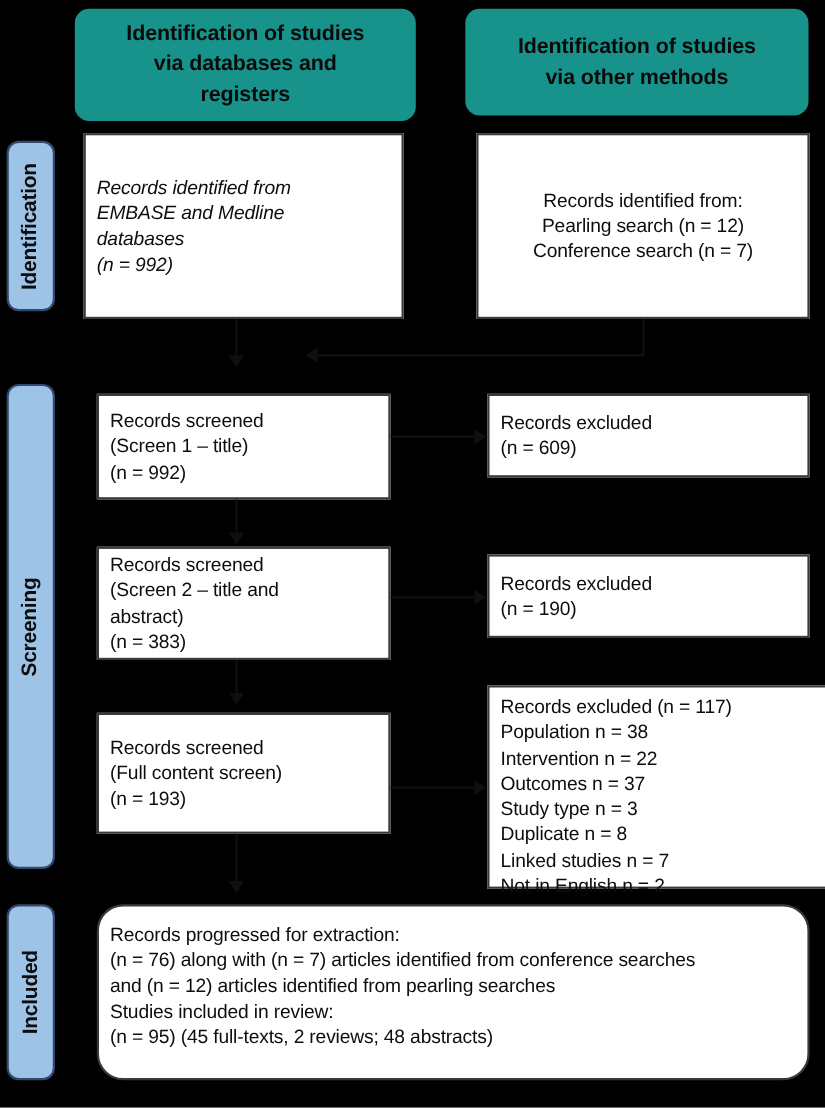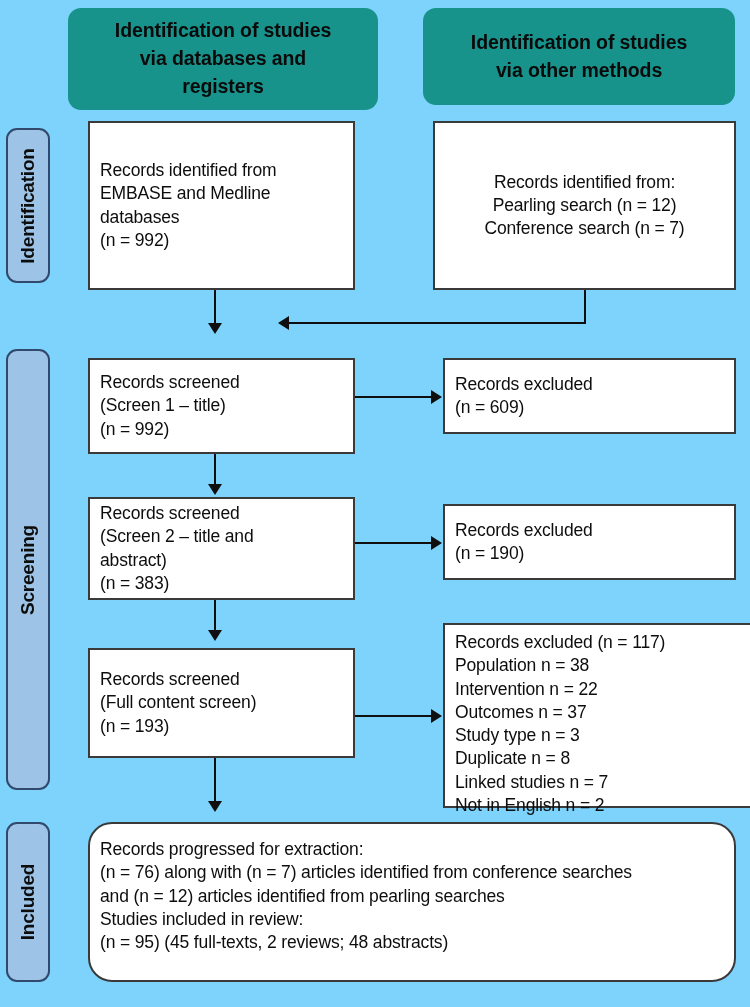--- a/index.html
+++ b/index.html
@@ -8,21 +8,21 @@
     background: #ffffff;
   }
   body {
     font-family: "Liberation Sans", sans-serif;
     color: #000000;
   }
   #diagram {
     position: relative;
     width: 750px;
     height: 1007px;
-    background: #7dd3fc;
+    background: #000000;
     overflow: hidden;
   }
   
   .phase-header {
     position: absolute;
     background: #17938c;
     border-radius: 13px;
     color: #0a0a0a;
     font-weight: bold;
     font-size: 19.5px;
@@ -115,21 +115,21 @@
   <div class="stage-tab" style="left:6px; top:128px; width:44px; height:155px;">
     <span>Identification</span>
   </div>
   <div class="stage-tab" style="left:6px; top:349px; width:44px; height:441px;">
     <span>Screening</span>
   </div>
   <div class="stage-tab" style="left:6px; top:822px; width:44px; height:160px;">
     <span>Included</span>
   </div>
 
-  <div class="node left-align" style="left:88px; top:121px; width:267px; height:169px;">Records identified from
+  <div class="node left-align" style="left:76px; top:121px; width:291px; height:169px;font-style:italic;">Records identified from
 EMBASE and Medline
 databases
 (n = 992)</div>
 
   <div class="node center-align" style="left:433px; top:121px; width:303px; height:169px;">Records identified from:
 Pearling search (n = 12)
 Conference search (n = 7)</div>
 
   <div class="conn v" style="left:214px; top:290px; height:35px;"></div>
   <div class="arrow-down" style="left:208px; top:323px;"></div>

